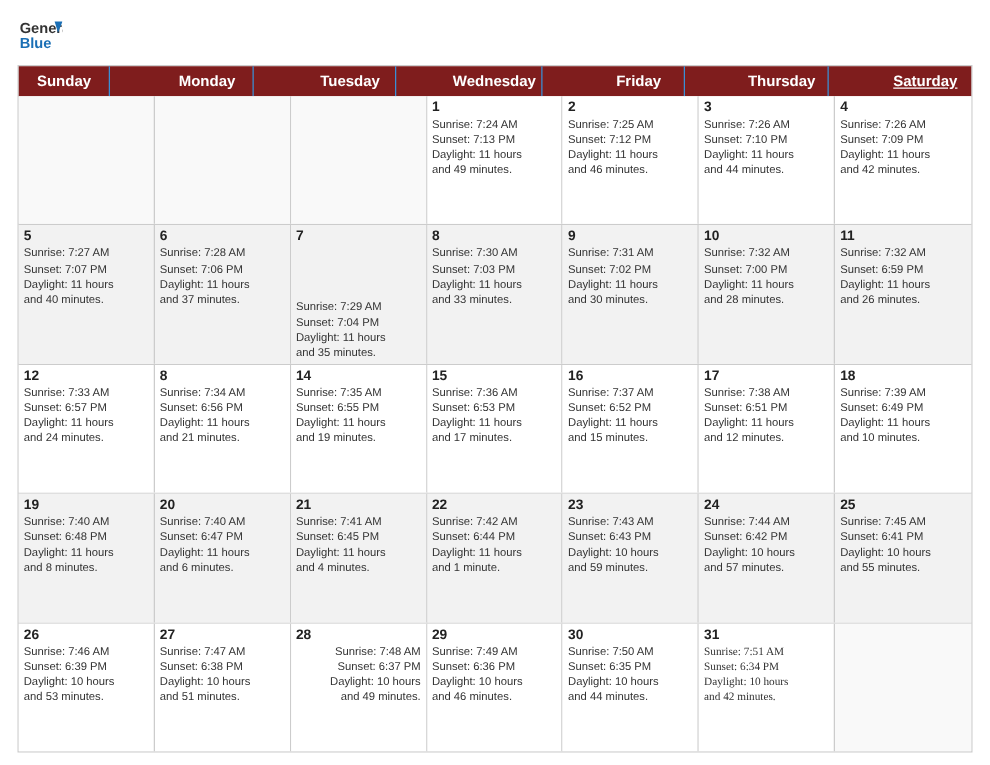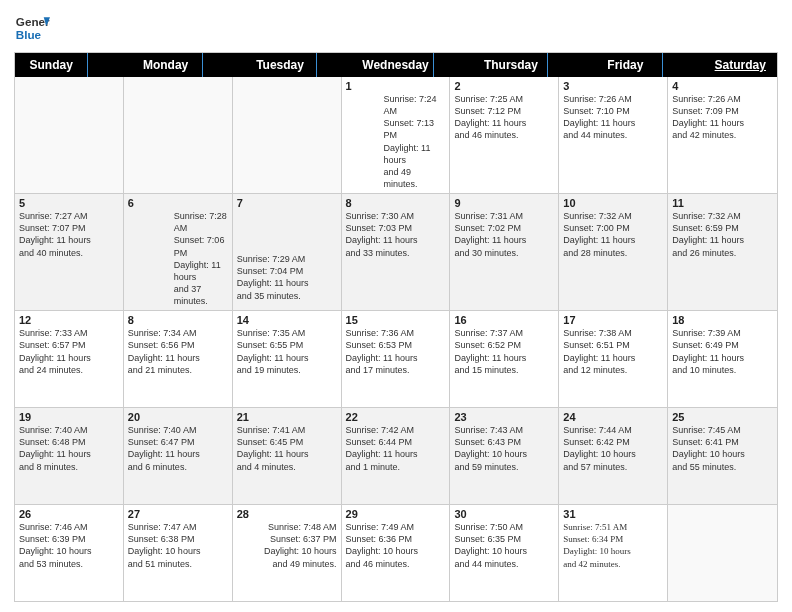--- a/index.html
+++ b/index.html
@@ -48,21 +48,21 @@
     }
     .calendar {
       flex: 1;
       display: flex;
       flex-direction: column;
       border: 1px solid #ccc;
     }
     .cal-header {
       display: grid;
       grid-template-columns: repeat(7, 1fr);
-      background: #000000;
+      background: #7f1d1d;
       gap: 41px;
     }
     .cal-header-cell {
       color: #fff;
       font-size: 12px;
       font-weight: bold;
       padding: 5px 4px;
       text-align: center;
       border-right: 1px solid #3a8fd5;
     }
@@ -120,32 +120,32 @@
       <div class="location-title"></div>
     </div>
   </div>
 
   <div class="calendar">
     <div class="cal-header">
     <div class="cal-header-cell">Sunday</div>
         <div class="cal-header-cell">Monday</div>
         <div class="cal-header-cell">Tuesday</div>
         <div class="cal-header-cell">Wednesday</div>
+        <div class="cal-header-cell">Friday</div>
         <div class="cal-header-cell">Thursday</div>
-        <div class="cal-header-cell">Friday</div>
         <div class="cal-header-cell">Saturday</div>
       </div>
     <div class="cal-body">
     <div class="cal-row">
           <div class="cal-cell empty"></div>
           <div class="cal-cell empty"></div>
           <div class="cal-cell empty"></div>
           <div class="cal-cell">
             <div class="day-num">1</div>
-            <div class="cell-text" style="white-space: pre-line; margin-left: 38px;">Sunrise: 7:24 AM
+            <div class="cell-text" style="white-space: pre-line;">Sunrise: 7:24 AM
 Sunset: 7:13 PM
 Daylight: 11 hours
 and 49 minutes.</div>
           </div>
           <div class="cal-cell">
             <div class="day-num">2</div>
             <div class="cell-text" style="white-space: pre-line;">Sunrise: 7:25 AM
 Sunset: 7:12 PM
 Daylight: 11 hours
 and 46 minutes.</div>
@@ -168,21 +168,21 @@
         <div class="cal-row">
           <div class="cal-cell shade">
             <div class="day-num">5</div>
             <div class="cell-text" style="white-space: pre-line;">Sunrise: 7:27 AM
 Sunset: 7:07 PM
 Daylight: 11 hours
 and 40 minutes.</div>
           </div>
           <div class="cal-cell shade">
             <div class="day-num">6</div>
-            <div class="cell-text" style="white-space: pre-line; margin-left: 46px;">Sunrise: 7:28 AM
+            <div class="cell-text" style="white-space: pre-line;">Sunrise: 7:28 AM
 Sunset: 7:06 PM
 Daylight: 11 hours
 and 37 minutes.</div>
           </div>
           <div class="cal-cell shade">
             <div class="day-num">7</div>
             <div class="cell-text" style="white-space: pre-line; margin-top: 44px;">Sunrise: 7:29 AM
 Sunset: 7:04 PM
 Daylight: 11 hours
 and 35 minutes.</div>

